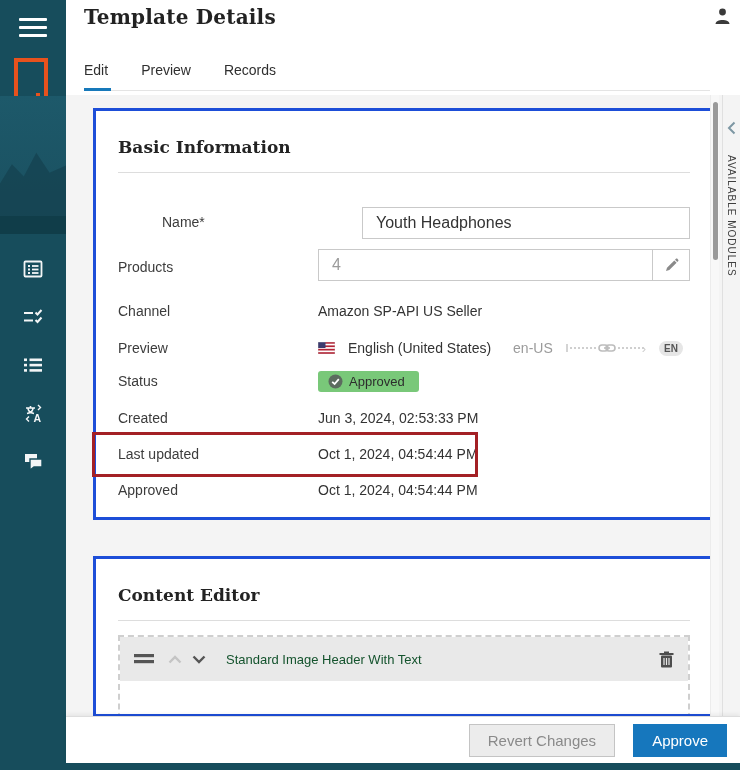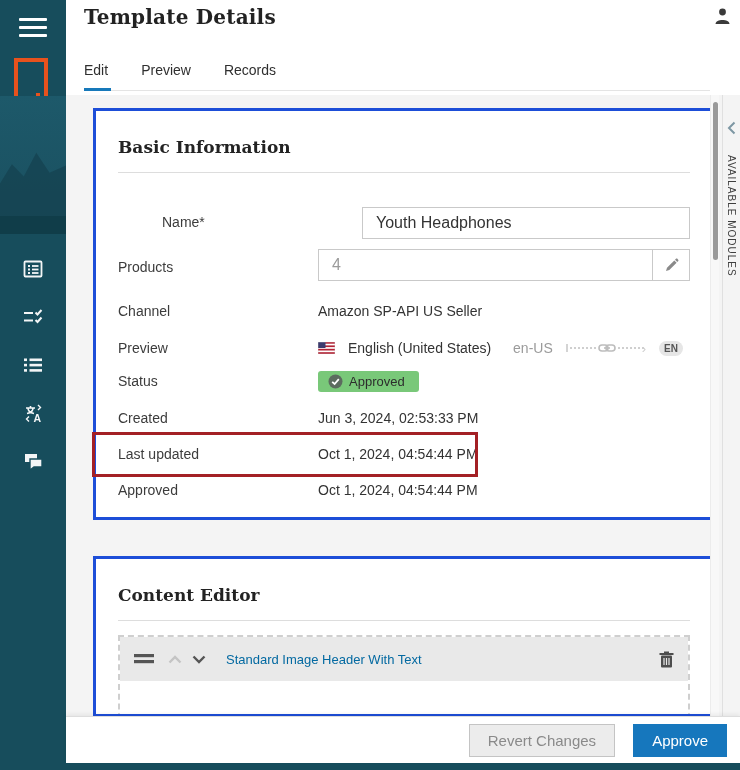--- a/index.html
+++ b/index.html
@@ -75,21 +75,21 @@
 
   .annotation-box { position:absolute; left:92px; top:432px; width:386px; height:45px;
     border:3px solid #a32025; z-index:30; pointer-events:none; }
 
   
   .module { margin:14px 22px 0 22px; border:2px dashed #cfcfcf; }
   .module-header { height:44px; background:#e9e9e9; display:flex; align-items:center; padding:0 14px; }
   .module-body { height:46px; background:#fff; }
   .drag-handle { cursor:grab; margin-right:14px; display:flex; align-items:center; }
   .mod-chevron { margin-right:10px; cursor:pointer; display:flex; align-items:center; }
-  .module-label { font-size:13px; color:#0369a1; margin-left:10px; flex:1; }
+  .module-label { font-size:13px; color:#14532d; margin-left:10px; flex:1; }
   .trash { cursor:pointer; display:flex; align-items:center; }
 
   
   .scrollbar { position:absolute; left:644px; top:0; width:9px; height:621px; background:#f8f8f8;
     border-left:1px solid #ececec; }
   .scroll-thumb { position:absolute; left:2px; top:7px; width:5px; height:158px; background:#9a9a9a; border-radius:3px; cursor:pointer; }
   .right-rail { position:absolute; left:656px; top:0; width:18px; height:621px; background:#f4f4f4;
     border-left:1px solid #e0e0e0; display:flex; flex-direction:column; align-items:center; }
   .rail-chevron { margin-top:26px; cursor:pointer; }
   .rail-label { margin-top:16px; writing-mode:vertical-rl; font-size:10px; color:#3f3f3f; letter-spacing:1px; white-space:nowrap; }

